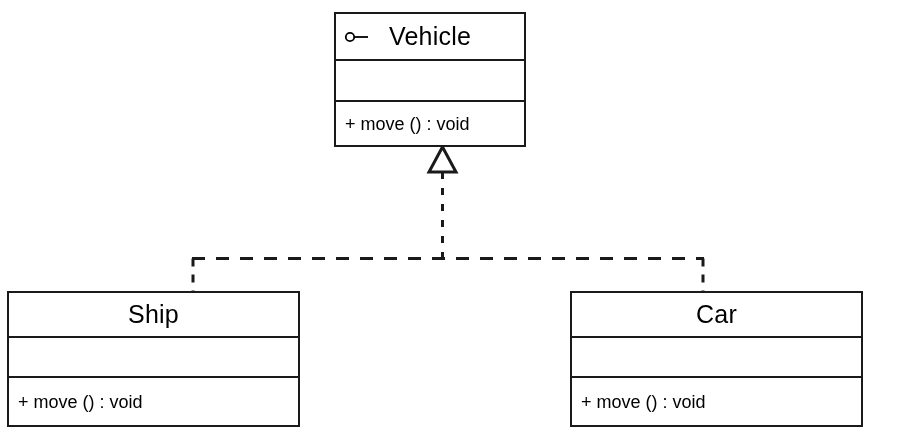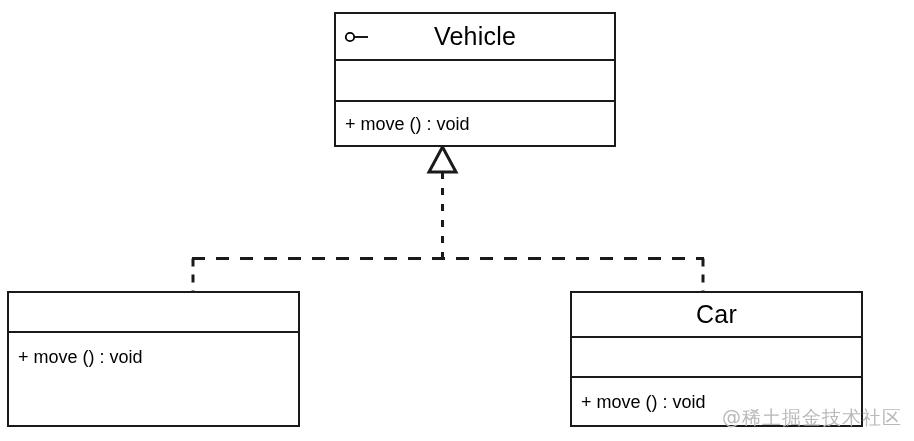--- a/index.html
+++ b/index.html
@@ -60,21 +60,21 @@
   .iface-icon {
     position: absolute;
     left: 8px;
     top: 50%;
     transform: translateY(-50%);
     width: 26px;
     height: 12px;
   }
 
   
-  #box-vehicle { left: 334px; top: 12px;  width: 282px; height: 135px; }
+  #box-vehicle { left: 334px; top: 12px;  width: 192px; height: 135px; }
   #box-vehicle .uml-header { height: 47px; }
   #box-vehicle .uml-attrs  { height: 41px; }
   #box-vehicle .uml-ops    { height: 43px; }
 
   #box-ship { left: 7px; top: 291px; width: 293px; height: 136px; }
   #box-ship .uml-header { height: 45px; }
   #box-ship .uml-attrs  { height: 40px; }
   #box-ship .uml-ops    { height: 47px; }
 
   #box-car { left: 570px; top: 291px; width: 293px; height: 136px; }
@@ -130,31 +130,33 @@
       </svg>
       <span class="uml-title">Vehicle</span>
     </div>
     <div class="uml-attrs"></div>
     <div class="uml-ops">
       <span class="uml-op">+ move () : void</span>
     </div>
   </div>
 
   <div class="uml-box" id="box-ship">
+    <div class="uml-header">
+      <span class="uml-title">Ship</span>
+    </div>
     <div class="uml-attrs"></div>
     <div class="uml-ops">
       <span class="uml-op">+ move () : void</span>
     </div>
   </div>
 
   <div class="uml-box" id="box-car">
     <div class="uml-header">
       <span class="uml-title">Car</span>
     </div>
     <div class="uml-attrs"></div>
     <div class="uml-ops">
       <span class="uml-op">+ move () : void</span>
     </div>
   </div>
 
-  <div id="watermark">@稀土掘金技术社区</div>
 
 </div>
 
 </body></html>

